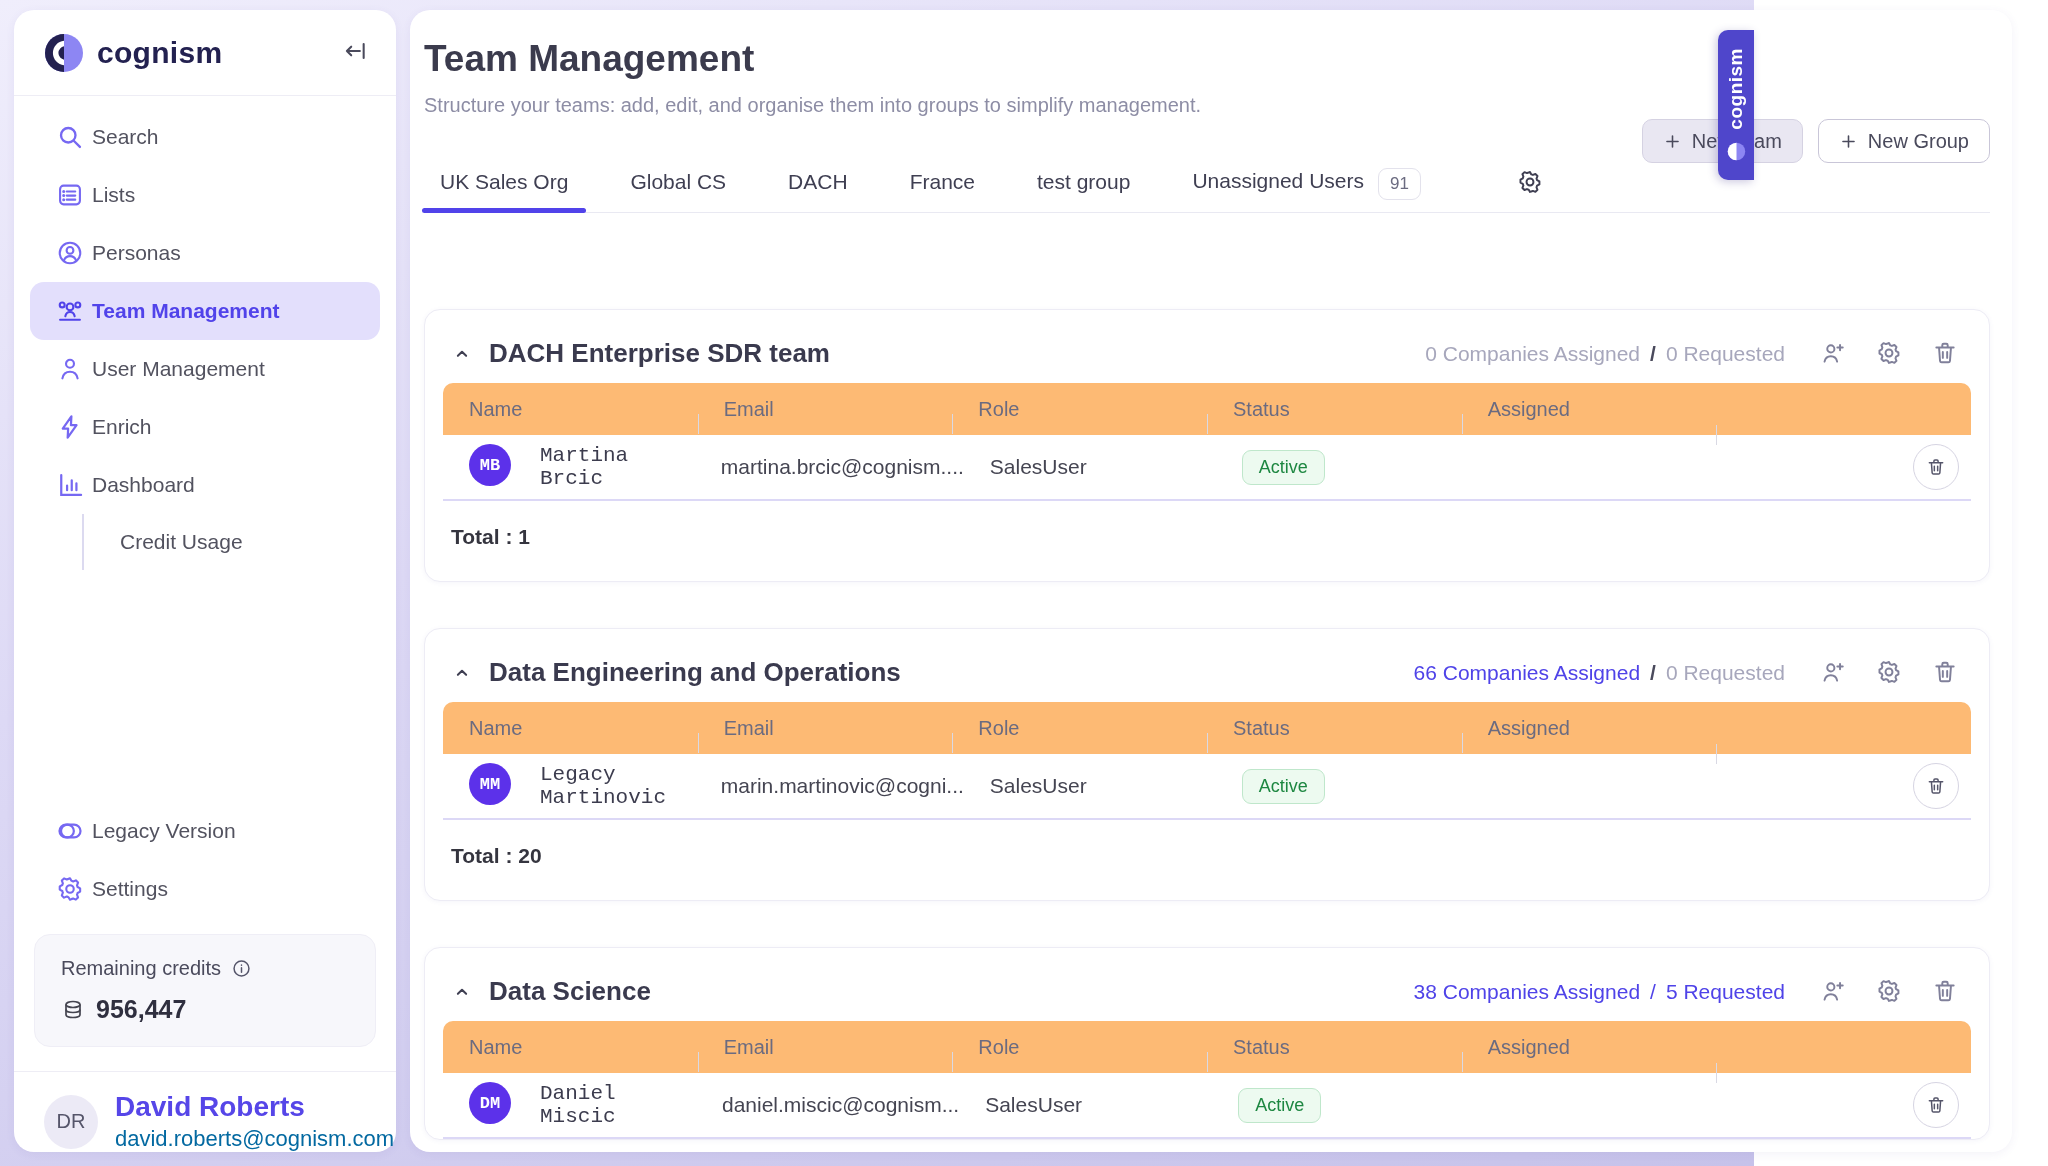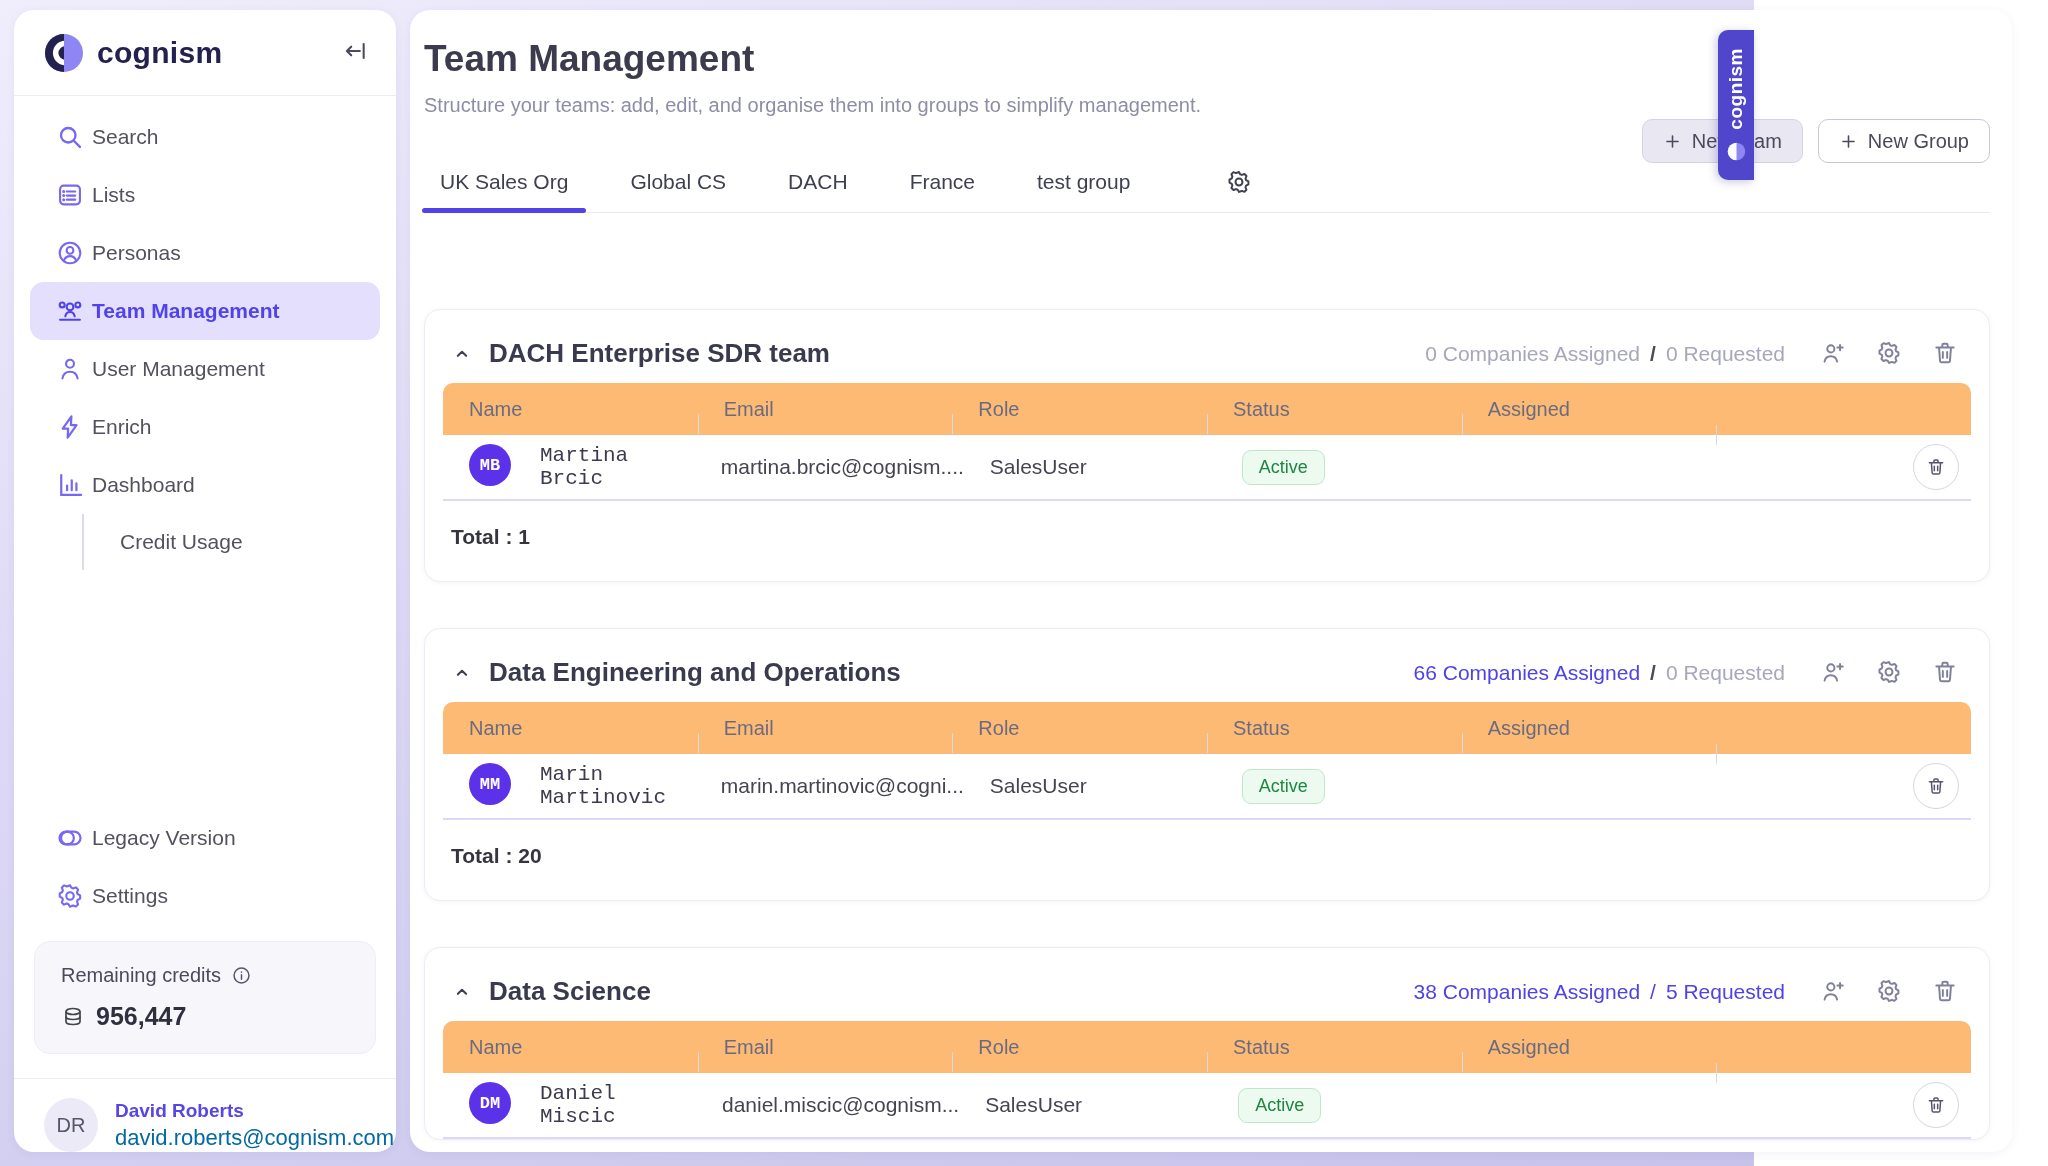--- a/index.html
+++ b/index.html
@@ -39,21 +39,21 @@
 
   .credits-box { margin: 16px 20px 0; background: #f7f7fb; border: 1px solid #efeef6; border-radius: 16px; padding: 22px 26px; }
   .credits-top { display: flex; align-items: center; gap: 10px; font-size: 20px; color: #4a4a5c; }
   .credits-top svg { width: 21px; height: 21px; color: #55556a; }
   .credits-val { margin-top: 15px; display: flex; align-items: center; gap: 11px; font-size: 25px; font-weight: bold; color: #2f2f3f; }
   .credits-val svg { width: 24px; height: 24px; color: #44444f; }
 
   .side-divider { margin-top: 24px; border-top: 1px solid #eeedf5; }
   .user-row { display: flex; align-items: center; gap: 17px; padding: 19px 28px 0 30px; }
   .user-avatar { width: 54px; height: 54px; border-radius: 50%; background: #eceaf6; color: #55556a; font-size: 20px; display: flex; align-items: center; justify-content: center; flex: 0 0 54px; }
-  .user-name { font-size: 19px; font-weight: bold; color: #5646e8; }
+  .user-name { font-size: 28px; font-weight: bold; color: #5646e8; }
   .user-email { font-size: 22px; color: #0369a1; margin-top: 3px; }
   .dots { margin-left: auto; color: #3f3f52; width: 30px; height: 30px; }
   .dots svg { width: 26px; height: 26px; }
 
   
   .main {
     position: absolute; left: 410px; top: 10px; width: 1602px; height: 1142px;
     background: #fff; border-radius: 20px; padding: 20px 22px 0 14px; overflow: hidden;
     box-shadow: 0 2px 10px rgba(80,70,160,.07);
   }
@@ -281,20 +281,24 @@
         </div>
       <div class="tab">
           <span>DACH</span>
         </div>
       <div class="tab">
           <span>France</span>
         </div>
       <div class="tab">
           <span>test group</span>
         </div>
+      <div class="tab">
+        <span>Unassigned Users</span>
+        <span class="tab-badge">91</span>
+      </div>
       <button class="tabs-gear">
         <svg viewBox="0 0 24 24" fill="none" stroke="currentColor" stroke-width="1.8" stroke-linejoin="round">
             <circle cx="12" cy="12" r="3.2"></circle>
             <path d="M12 2.8l1.2 2.2c.5.1 1 .3 1.5.5l2.3-.9 1.9 1.9-.9 2.3c.2.5.4 1 .5 1.5l2.2 1.2v2.7l-2.2 1.2c-.1.5-.3 1-.5 1.5l.9 2.3-1.9 1.9-2.3-.9c-.5.2-1 .4-1.5.5L12 21.2l-1.3-2.2c-.5-.1-1-.3-1.5-.5l-2.3.9-1.9-1.9.9-2.3c-.2-.5-.4-1-.5-1.5l-2.2-1.2v-2.7l2.2-1.2c.1-.5.3-1 .5-1.5l-.9-2.3 1.9-1.9 2.3.9c.5-.2 1-.4 1.5-.5L12 2.8Z"></path>
           </svg>
       </button>
     </div>
 
     <section class="cards">
 
@@ -393,21 +397,21 @@
             <div class="th">Name</div>
             <div class="th">Email</div>
             <div class="th">Role</div>
             <div class="th">Status</div>
             <div class="th">Assigned</div>
             <div class="th"></div>
           </div>
           <div class="trow">
             <div class="td td-name">
               <span class="avatar">MM</span>
-              <span>Marin Martinovic</span>
+              <span>Legacy Martinovic</span>
             </div>
             <div class="td">marin.martinovic@cogni...</div>
             <div class="td">SalesUser</div>
             <div class="td"><span class="badge">Active</span></div>
             <div class="td"></div>
             <div class="td td-actions">
               <button class="row-trash">
                   <svg viewBox="0 0 24 24" fill="none" stroke="currentColor" stroke-width="1.8" stroke-linecap="round" stroke-linejoin="round">
                     <path d="M4 7h16M9.5 7V4.8a1.3 1.3 0 0 1 1.3-1.3h2.4a1.3 1.3 0 0 1 1.3 1.3V7M6.5 7l.9 12.2a1.5 1.5 0 0 0 1.5 1.3h6.2a1.5 1.5 0 0 0 1.5-1.3L17.5 7M10 11v5.5M14 11v5.5"></path>
                   </svg>

